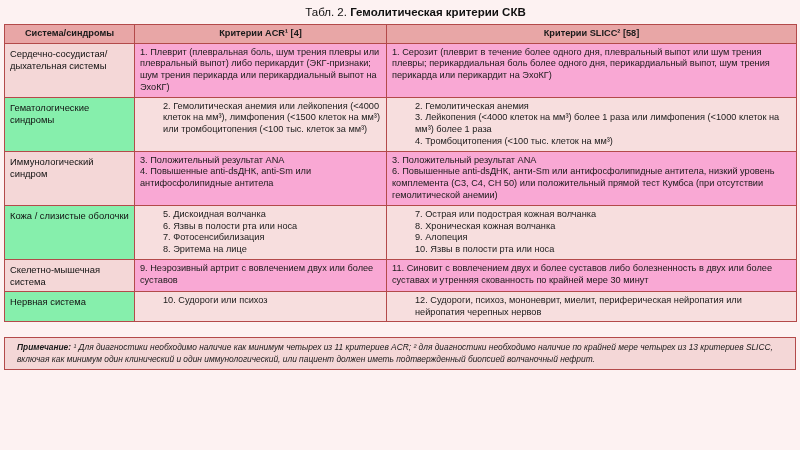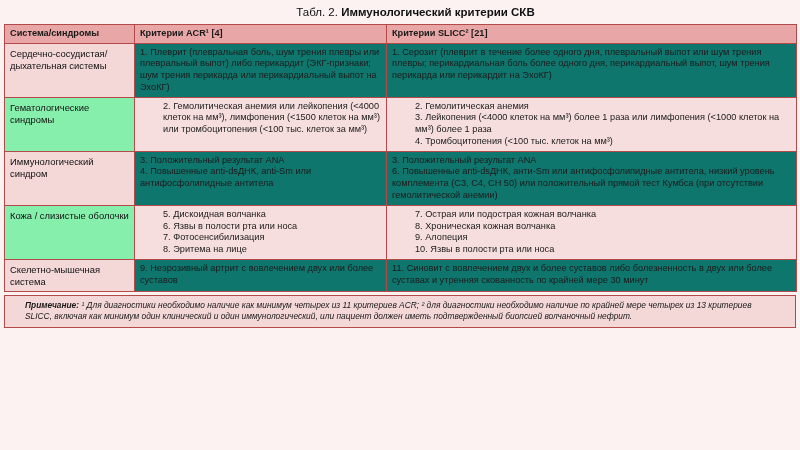--- a/index.html
+++ b/index.html
@@ -44,87 +44,87 @@
   table.tbl th, table.tbl td {
     border: 1px solid #b34a4a;
     vertical-align: top;
     padding: 3px 5px;
     font-size: 9.2px;
     line-height: 1.28;
     color: #1a1a1a;
   }
   thead th {
     background: #e8a6a6;
-    text-align: left;
+    text-align: center;
     font-weight: bold;
     font-size: 10.5px;
     vertical-align: middle;
     padding: 5px 4px;
     color: #111111;
   }
   thead th.col-sys {
     background: #e8a6a6;
   }
   tbody td.rowhead {
     background: #f4d7d7;
     font-size: 9.4px;
     font-weight: normal;
     color: #111111;
     vertical-align: top;
     padding-top: 4px;
   }
   tbody td.cell {
-    background: #0f766e;
+    background: #f9a8d4;
   }
   tbody tr.alt td.cell {
     background: #f7dede;
     padding-left: 28px;
   }
   tbody tr.alt td.rowhead {
     background: #86efac;
   }
   .note {
-    margin-top: 3px;
+    margin-top: 15px;
     border: 1px solid #b34a4a;
     background: #f4d7d7;
     width: 792px;
     box-sizing: border-box;
-    padding: 4px 20px;
+    padding: 4px 12px;
     font-size: 8.4px;
     font-style: italic;
     line-height: 1.35;
     color: #1a1a1a;
   }
   .note b {
     font-style: italic;
   }
   .line {
     display: block;
   }
 </style>
 </head>
 <body>
 
 <div class="page">
 
   <div class="caption">
-    <span class="cap-lead">Табл. 2. </span><span class="cap-bold">Иммунологический критерии СКВ</span>
+    <span class="cap-lead">Табл. 2. </span><span class="cap-bold">Гемолитическая критерии СКВ</span>
   </div>
 
   <table class="tbl">
     <colgroup>
       <col style="width:130px">
       <col style="width:252px">
       <col style="width:410px">
     </colgroup>
     <thead>
       <tr>
         <th class="col-sys">Система/синдромы</th>
         <th>Критерии ACR¹ [4]</th>
-        <th>Критерии SLICC² [21]</th>
+        <th>Критерии SLICC² [58]</th>
       </tr>
     </thead>
     <tbody>
       <tr>
         <td class="rowhead">Сердечно-сосудистая/ дыхательная системы</td>
         <td class="cell">1. Плеврит (плевральная боль, шум трения плевры или плевральный выпот) либо перикардит (ЭКГ-признаки; шум трения перикарда или перикардиальный выпот на ЭхоКГ)</td>
         <td class="cell">1. Серозит (плеврит в течение более одного дня, плевральный выпот или шум трения плевры; перикардиальная боль более одного дня, перикардиальный выпот, шум трения перикарда или перикардит на ЭхоКГ)</td>
       </tr>
       <tr class="alt">
         <td class="rowhead">Гематологические синдромы</td>
@@ -159,20 +159,25 @@
             <span class="line">8. Хроническая кожная волчанка</span>
             <span class="line">9. Алопеция</span>
             <span class="line">10. Язвы в полости рта или носа</span>
           </td>
       </tr>
       <tr>
         <td class="rowhead">Скелетно-мышечная система</td>
         <td class="cell">9. Неэрозивный артрит с вовлечением двух или более суставов</td>
         <td class="cell">11. Синовит с вовлечением двух и более суставов либо болезненность в двух или более суставах и утренняя скованность по крайней мере 30 минут</td>
       </tr>
+      <tr class="alt">
+        <td class="rowhead">Нервная система</td>
+        <td class="cell">10. Судороги или психоз</td>
+        <td class="cell">12. Судороги, психоз, мононеврит, миелит, периферическая нейропатия или нейропатия черепных нервов</td>
+      </tr>
     </tbody>
   </table>
 
   <div class="note">
     <b>Примечание:</b><span> ¹ Для диагностики необходимо наличие как минимум четырех из 11 критериев ACR; ² для диагностики необходимо наличие по крайней мере четырех из 13 критериев SLICC, включая как минимум один клинический и один иммунологический, или пациент должен иметь подтвержденный биопсией волчаночный нефрит.</span>
   </div>
 
 </div>
 
 </body></html>

